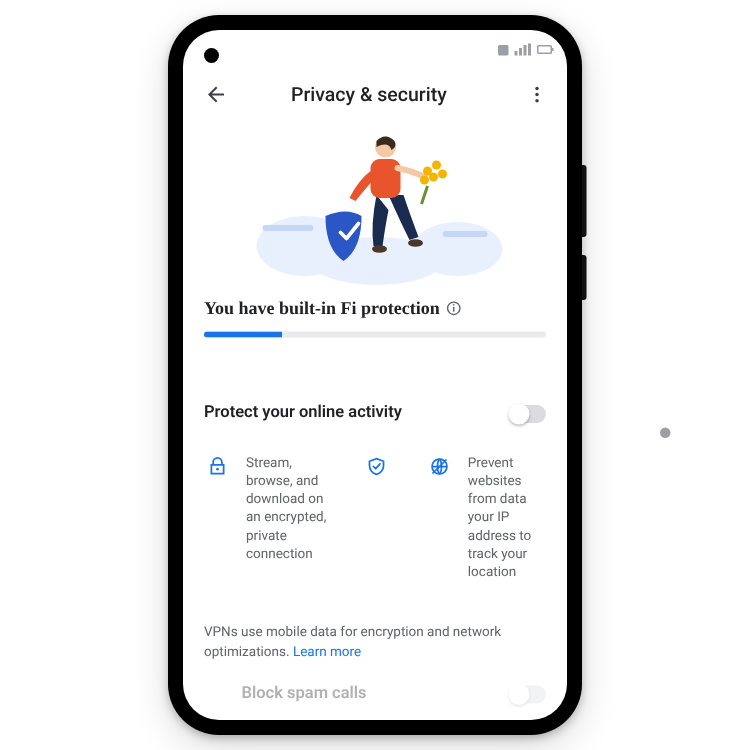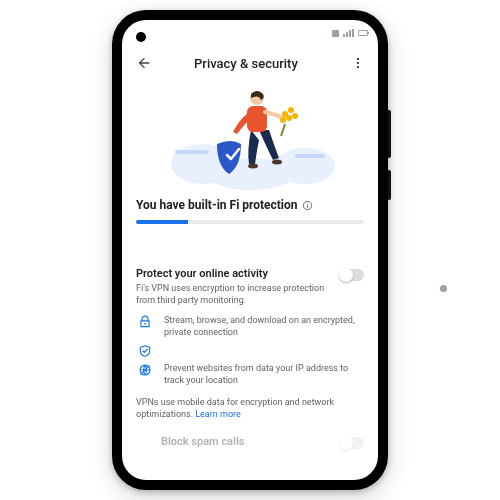--- a/index.html
+++ b/index.html
@@ -56,38 +56,38 @@
     display:flex; align-items:center; height:34px; padding:0 8px;
     color:#202124; font-size:13px; font-weight:500;
   }
   .appbar .back { width:28px; display:flex; justify-content:center; cursor:pointer;}
   .appbar .title { flex:1;padding-left:36px; }
   .appbar .menu { width:24px; display:flex; justify-content:center; cursor:pointer;}
   .content { padding: 0 14px 14px; font-size: 10px; color:#5f6368; }
   .hero { height: 112px; display:flex; align-items:center; justify-content:center; }
   .hero svg { width: 190px; height: 112px; }
   .heading-row { display:flex; align-items:center; gap:4px; margin-top:6px; color:#202124; }
-  .heading-row .h { font-size:12px; font-weight:700; }
+  .heading-row .h { font-size:12px; font-weight:700;font-family:Liberation Serif, serif; }
   .progress {
     height:4px; background:#e8eaed; border-radius:2px; margin:8px 0 10px; overflow:hidden;
   }
   .progress .fill { height:100%; background:#1a73e8; width:23%; }
   .row-with-toggle { display:flex; align-items:flex-start; gap:8px;margin-top:43px; }
   .row-with-toggle .txt { flex:1; }
   .subhead { font-size:11px; font-weight:600; color:#202124; margin-bottom:2px; }
   .desc { font-size:9px; line-height:1.35; color:#5f6368; }
   .toggle {
     width:24px; height:12px; background:#dadce0; border-radius:10px; position:relative; flex:none; cursor:pointer; margin-top:2px;
   }
   .toggle .knob{ position:absolute; top:-1px; left:-1px; width:14px; height:14px; background:#fff; border-radius:50%; box-shadow:0 1px 2px rgba(0,0,0,0.3);}
-  .bullets { margin-top:8px; display:flex; flex-direction:column; gap:4px; }
+  .bullets { margin-top:20px; display:flex; flex-direction:row; gap:24px; }
   .bullet { display:flex; gap:10px; align-items:flex-start; }
   .bullet .bicon { width:18px; flex:none; color:#1a73e8; display:flex; justify-content:center; padding-top:1px;}
   .bullet .btxt { font-size:9px; line-height:1.35; color:#5f6368; }
-  .footnote { font-size:9px; line-height:1.4; margin-top:10px; color:#5f6368;}
+  .footnote { font-size:9px; line-height:1.4; margin-top:28px; color:#5f6368;}
   .lm { color:#1a73e8; cursor:pointer; }
   .faded { opacity:0.35; margin-top:14px; }
   .faded .subhead { color:#202124;padding-left:25px; }
   svg { display:block; }
 </style>
 </head>
 <body>
 
 <div class="stage-dot"></div>
 
@@ -170,21 +170,20 @@
         </svg>
       </div>
 
       <div class="progress">
         <div class="fill" style="width: 23%;"></div>
       </div>
 
       <div class="row-with-toggle">
         <div class="txt">
           <div class="subhead">Protect your online activity</div>
-          <div class="desc">Fi's VPN uses encryption to increase protection from third party monitoring.</div>
         </div>
         <div class="toggle">
             <div class="knob"></div>
           </div>
       </div>
 
       <div class="bullets">
         <div class="bullet">
           <div class="bicon">
             <svg width="14" height="14" viewBox="0 0 24 24">

